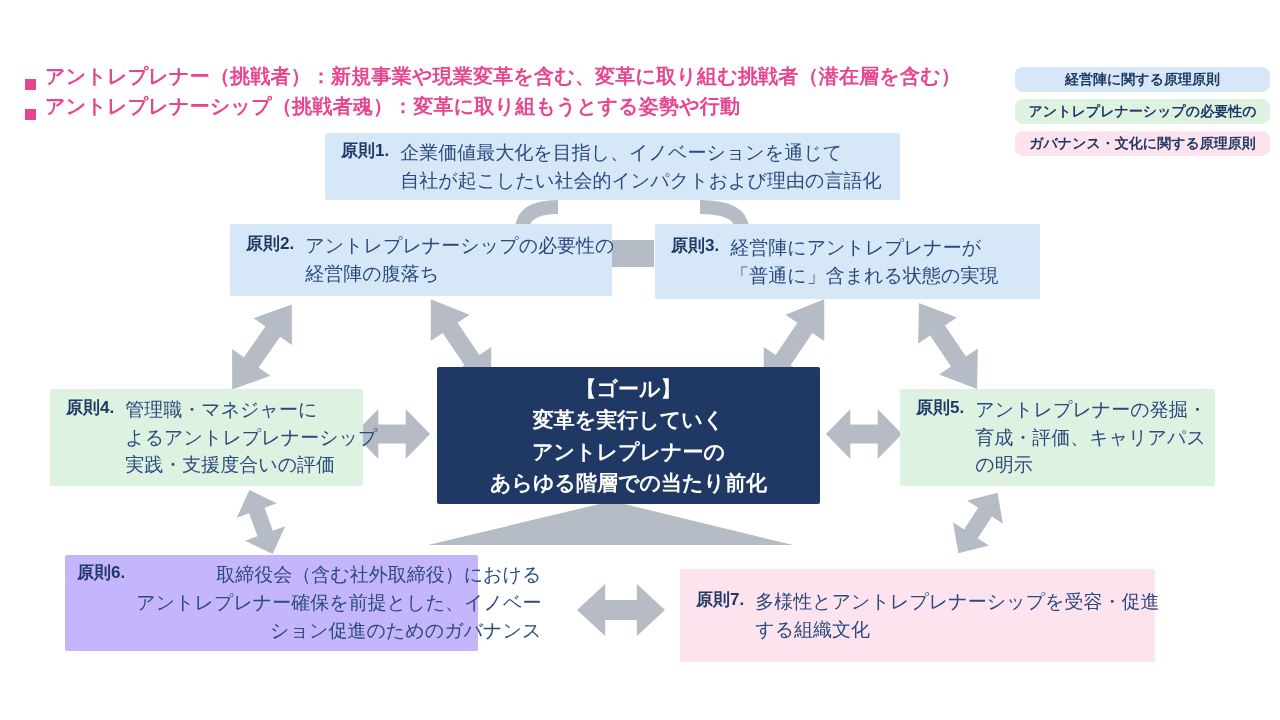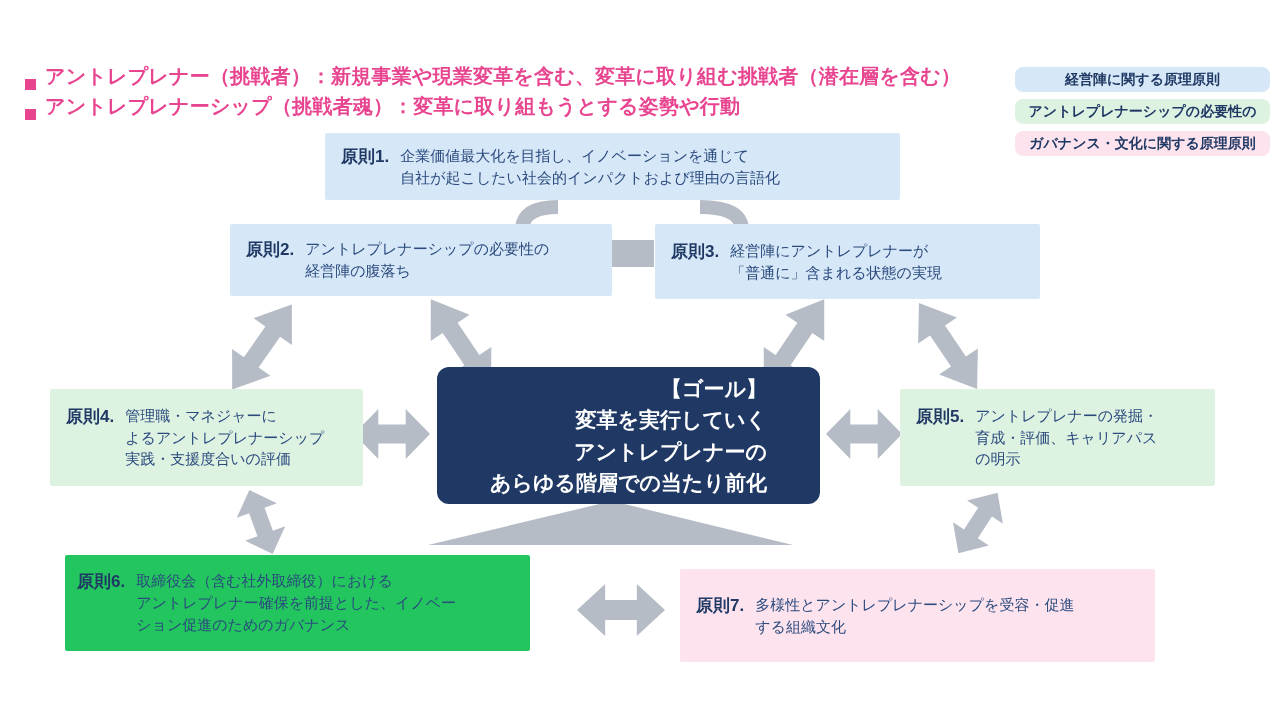--- a/index.html
+++ b/index.html
@@ -18,23 +18,23 @@
   .hline{display:flex;align-items:flex-end;height:30px;font-size:20px;font-weight:bold;color:var(--accent,#e84590);letter-spacing:0.2px;}
   .bsq{width:11px;height:11px;background:var(--accent,#e84590);margin-right:9px;flex:0 0 auto;}
   
   .legend{position:absolute;left:1015px;top:67px;width:255px;z-index:1;}
   .legend-item{height:25px;margin-bottom:7px;display:flex;align-items:center;justify-content:center;
     font-size:14px;font-weight:bold;color:var(--navy,#1f3864);border-radius:8px;}
   
   .pbox{position:absolute;display:flex;align-items:center;padding:0 16px;box-sizing:border-box;border-radius:2px;z-index:1;}
   .prow{display:flex;align-items:flex-start;gap:11px;}
   .plabel{font-weight:bold;color:var(--navy,#1f3864);font-size:17px;line-height:1.46;white-space:nowrap;}
-  .pbody{color:var(--body,#2b4a7e);font-size:15px;line-height:1.46;white-space:pre;}
+  .pbody{color:var(--body,#2b4a7e);font-size:19px;line-height:1.46;white-space:pre;}
   
-  .goalbox{position:absolute;display:flex;align-items:center;justify-content:center;text-align:right;border-radius:12px;z-index:1;}
+  .goalbox{position:absolute;display:flex;align-items:center;justify-content:center;text-align:center;border-radius:2px;z-index:1;}
   .goaltext{color:var(--goal-text,#ffffff);font-weight:bold;font-size:21px;line-height:1.5;white-space:pre;}
 </style>
 </head>
 <body>
 
 <div class="stage">
 
   <svg class="arrow-layer" width="1280" height="720" viewBox="0 0 1280 720" aria-hidden="true">
     <defs>
       <g id="dbl">
@@ -128,21 +128,21 @@
 
   <div class="pbox" style="left: 900px; top: 389px; width: 315px; height: 97px; background: rgb(221, 242, 225);">
     <div class="prow">
       <span class="plabel">原則5.</span>
       <span class="pbody">アントレプレナーの発掘・
 育成・評価、キャリアパス
 の明示</span>
     </div>
   </div>
 
-  <div class="pbox" style="left: 65px; top: 555px; width: 465px; height: 96px; padding: 0px 12px; background: #22c55e;">
+  <div class="pbox" style="left: 65px; top: 555px; width: 413px; height: 96px; padding: 0px 12px; background: #c4b5fd; text-align: right;">
     <div class="prow">
       <span class="plabel">原則6.</span>
       <span class="pbody">取締役会（含む社外取締役）における
 アントレプレナー確保を前提とした、イノベー
 ション促進のためのガバナンス</span>
     </div>
   </div>
 
   <div class="pbox" style="left: 680px; top: 557px; width: 475px; height: 93px; background: rgb(252, 227, 238); margin-top: 12px;">
     <div class="prow">

